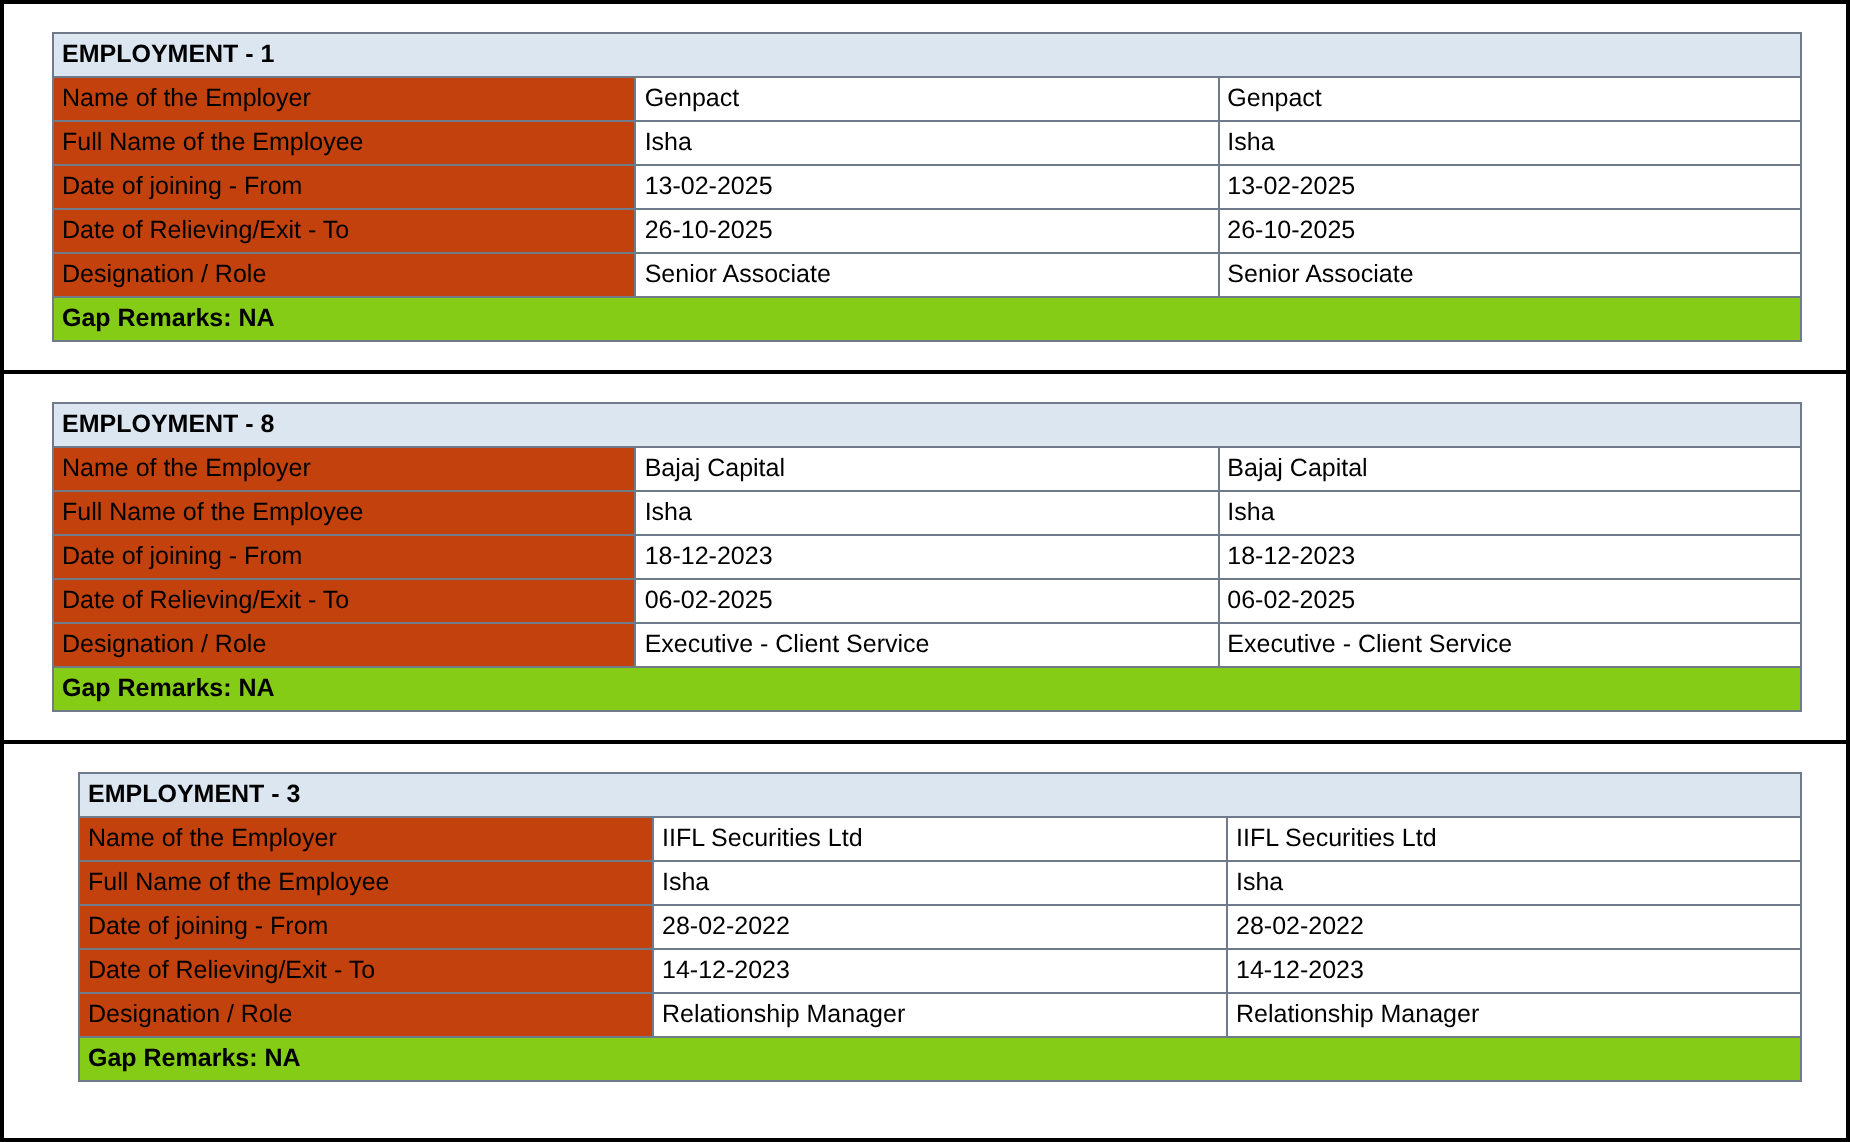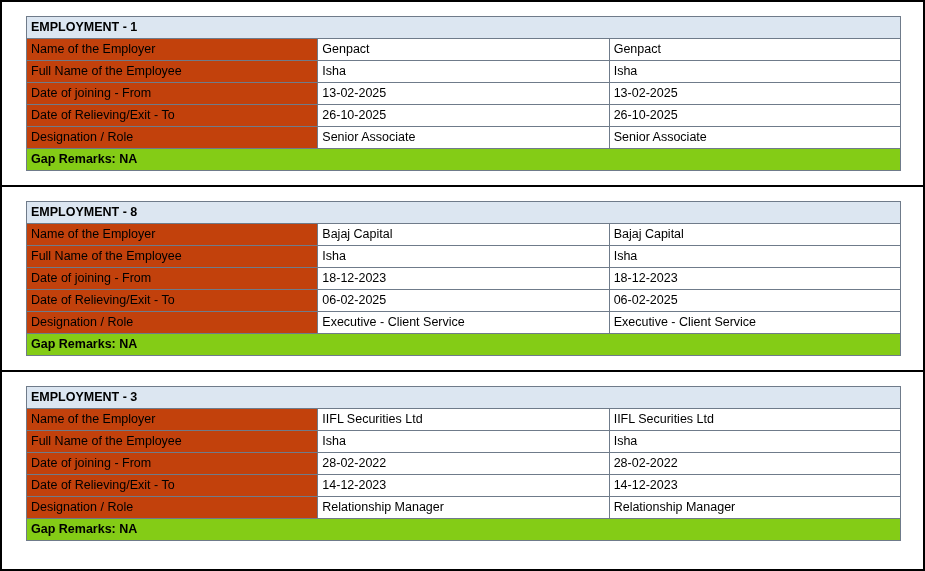--- a/index.html
+++ b/index.html
@@ -27,20 +27,21 @@
   .blocks {
     padding: 0;
   }
   .emp-block {
     border-bottom: 2px solid #000000;
     padding: 14px 22px 14px 24px;
     box-sizing: border-box;
   }
   .emp-block.last {
     border-bottom: none;
+    margin-left: 13px;
   }
   table.emp-table {
     width: 100%;
     border-collapse: collapse;
     table-layout: fixed;
   }
   table.emp-table td {
     border: 1px solid #6f7b8a;
     padding: 2px 4px 3px 4px;
     height: 16px;

